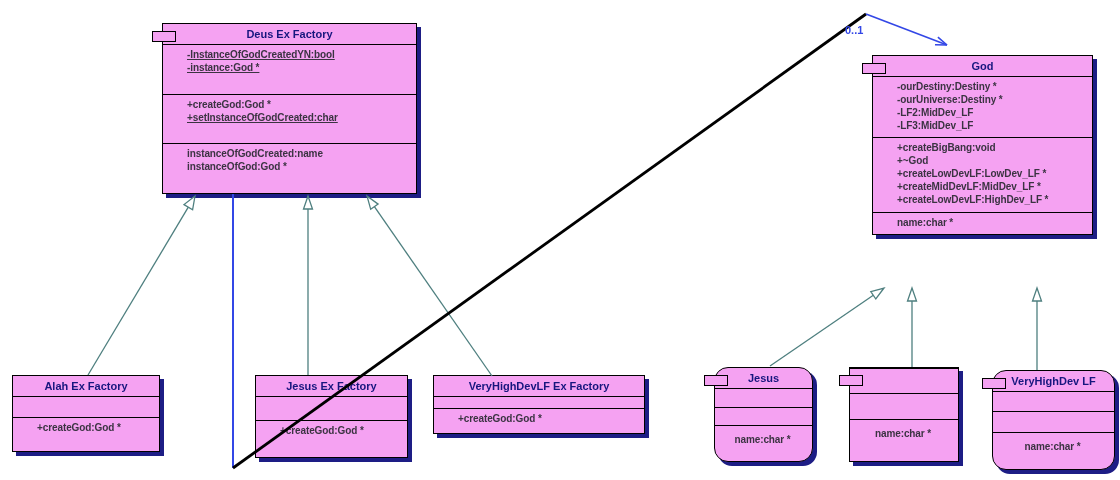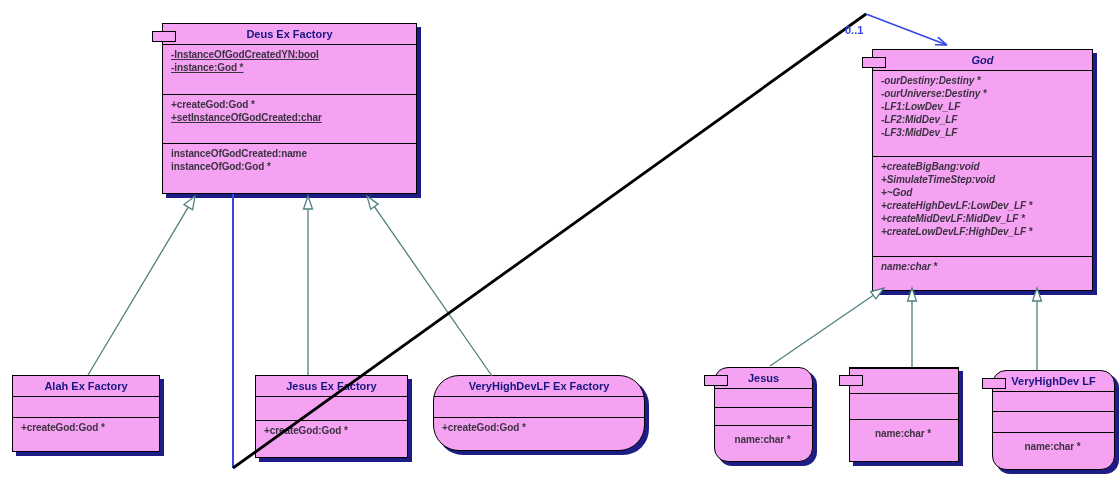--- a/index.html
+++ b/index.html
@@ -17,21 +17,21 @@
   .uml-title{
     text-align:center;
     font-weight:bold;font-size:11px;line-height:13px;
     color:var(--title-text);
     padding:4px 2px 3px;
     white-space:nowrap;overflow:hidden;
   }
   .compartment{
     border-top:1.4px solid var(--box-border);
     flex:1 1 auto;
-    padding:3px 6px 2px 8px;
+    padding:3px 6px 2px 24px;
     overflow:hidden;
   }
   .compartment.center{text-align:center;padding-left:4px;padding-top:7px;}
   .member{
     font-weight:bold;font-size:10px;line-height:13px;
     color:var(--member-text);
     white-space:nowrap;letter-spacing:-0.1px;
   }
   .member.static{text-decoration:underline;}
   .tab{
@@ -62,35 +62,33 @@
       </div>
       <div class="compartment">
         <div class="member">+createGod:God *</div>
         <div class="member static">+setInstanceOfGodCreated:char</div>
       </div>
       <div class="compartment">
         <div class="member">instanceOfGodCreated:name</div>
         <div class="member">instanceOfGod:God *</div>
       </div>
     </div>
-    <div class="uml-box" style="left: 872px; top: 49px; width: 221px; height: 242px; font-style: italic;">
+    <div class="uml-box" style="left: 872px; top: 55px; width: 221px; height: 180px;">
       <div class="tab"></div>
       <div class="uml-title">God</div>
       <div class="compartment">
         <div class="member">-ourDestiny:Destiny *</div>
         <div class="member">-ourUniverse:Destiny *</div>
-        <div class="member">-LF1:LowDev_LF</div>
         <div class="member">-LF2:MidDev_LF</div>
         <div class="member">-LF3:MidDev_LF</div>
       </div>
       <div class="compartment">
         <div class="member">+createBigBang:void</div>
-        <div class="member">+SimulateTimeStep:void</div>
         <div class="member">+~God</div>
-        <div class="member">+createHighDevLF:LowDev_LF *</div>
+        <div class="member">+createLowDevLF:LowDev_LF *</div>
         <div class="member">+createMidDevLF:MidDev_LF *</div>
         <div class="member">+createLowDevLF:HighDev_LF *</div>
       </div>
       <div class="compartment">
         <div class="member">name:char *</div>
       </div>
     </div>
     <div class="uml-box" style="left: 12px; top: 375px; width: 148px; height: 77px;">
       <div class="uml-title">Alah Ex Factory</div>
       <div class="compartment"></div>
@@ -98,21 +96,21 @@
         <div class="member">+createGod:God *</div>
       </div>
     </div>
     <div class="uml-box" style="left: 255px; top: 375px; width: 153px; height: 83px;">
       <div class="uml-title">Jesus Ex Factory</div>
       <div class="compartment"></div>
       <div class="compartment">
         <div class="member">+createGod:God *</div>
       </div>
     </div>
-    <div class="uml-box" style="left: 433px; top: 375px; width: 212px; height: 76px; border-radius: 26px;">
+    <div class="uml-box" style="left: 433px; top: 375px; width: 212px; height: 59px;">
       <div class="uml-title">VeryHighDevLF Ex Factory</div>
       <div class="compartment"></div>
       <div class="compartment">
         <div class="member">+createGod:God *</div>
       </div>
     </div>
     <div class="uml-box" style="left: 714px; top: 367px; width: 99px; height: 95px; border-radius: 14px;">
       <div class="tab"></div>
       <div class="uml-title">Jesus</div>
       <div class="compartment"></div>

